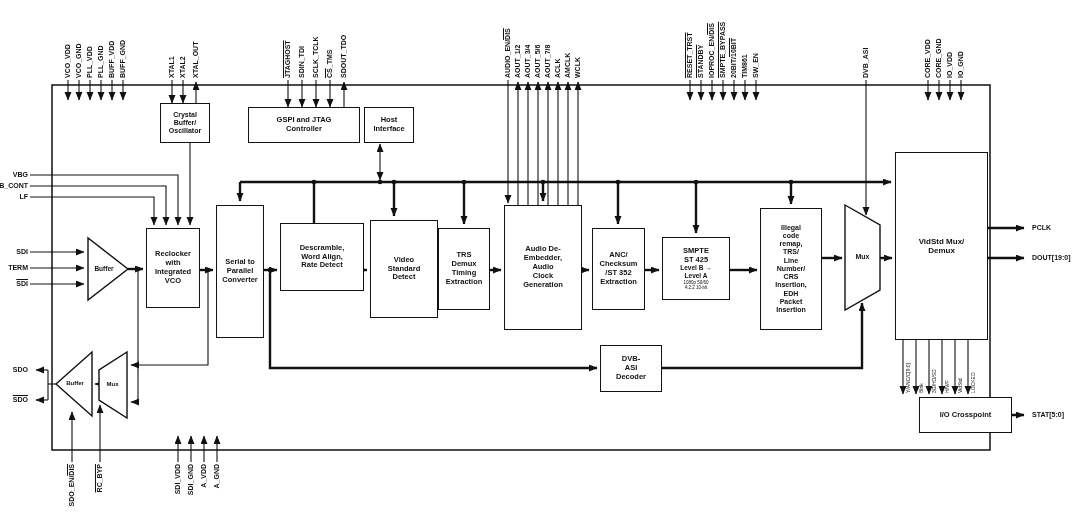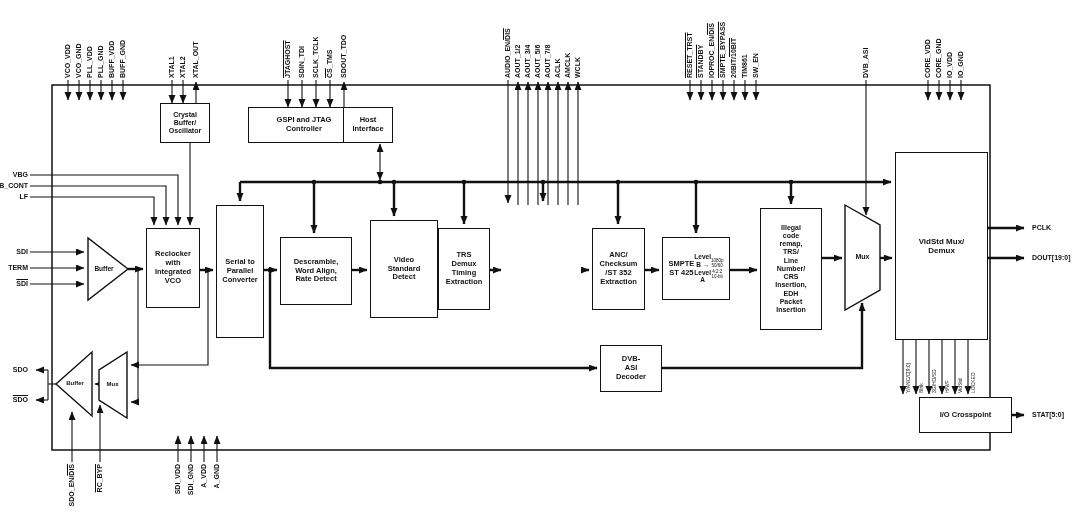--- a/index.html
+++ b/index.html
@@ -163,42 +163,45 @@
       <line x1="204" y1="462" x2="204" y2="436" class="w1" marker-end="url(#ah)"></line>
       <line x1="217" y1="462" x2="217" y2="436" class="w1" marker-end="url(#ah)"></line>
     </svg>
 
   <div class="blk" style="left:160px;top:103px;width:50px;height:40px;font-size:7px">
       <span>Crystal Buffer/ Oscillator</span>
     </div>
   <div class="blk" style="left:248px;top:107px;width:112px;height:33px">
       <span>GSPI and JTAG Controller</span>
     </div>
-  <div class="blk" style="left:343px;top:107px;width:50px;height:33px">
+  <div class="blk" style="left:364px;top:107px;width:50px;height:33px">
       <span>Host Interface</span>
     </div>
   <div class="blk" style="left:146px;top:228px;width:54px;height:80px">
       <span>Reclocker with Integrated VCO</span>
     </div>
   <div class="blk" style="left:216px;top:205px;width:48px;height:133px">
       <span>Serial to Parallel Converter</span>
     </div>
-  <div class="blk" style="left:280px;top:237px;width:72px;height:68px">
+  <div class="blk" style="left:280px;top:223px;width:84px;height:68px">
       <span>Descramble, Word Align, Rate Detect</span>
     </div>
   <div class="blk" style="left:370px;top:220px;width:68px;height:98px">
       <span>Video Standard Detect</span>
     </div>
   <div class="blk" style="left:438px;top:228px;width:52px;height:82px">
       <span>TRS Demux Timing Extraction</span>
     </div>
+  <div class="blk" style="left:504px;top:205px;width:78px;height:125px">
+      <span>Audio De- Embedder, Audio Clock Generation</span>
+    </div>
   <div class="blk" style="left:592px;top:228px;width:53px;height:82px">
       <span>ANC/ Checksum /ST 352 Extraction</span>
     </div>
-  <div class="blk" style="left:662px;top:237px;width:68px;height:63px;">
+  <div class="blk" style="left:662px;top:237px;width:68px;height:63px;flex-direction:column">
     <span class="smpte-l1">SMPTE ST 425</span>
     <span class="smpte-l2">Level B → Level A</span>
     <span class="smpte-l3">1080p 50/60 4:2:2 10-bit</span>
   </div>
   <div class="blk" style="left:760px;top:208px;width:62px;height:122px;font-size:7px">
       <span>Illegal code remap, TRS/ Line Number/ CRS Insertion, EDH Packet Insertion</span>
     </div>
   <div class="blk" style="left:895px;top:152px;width:93px;height:188px;font-size:8px">
       <span>VidStd Mux/ Demux</span>
     </div>

